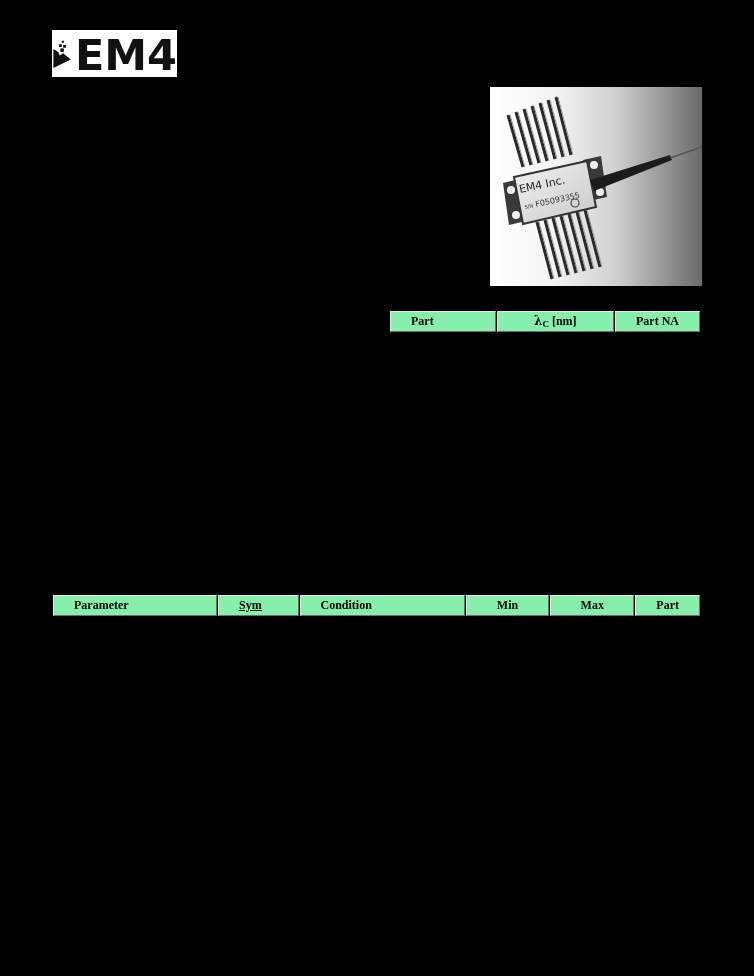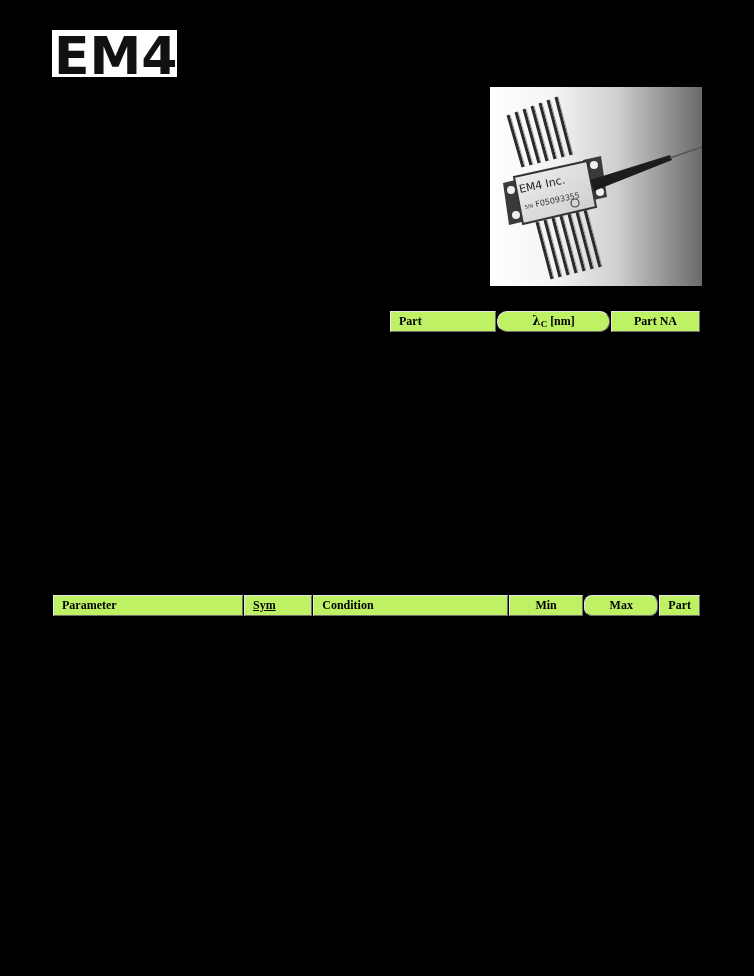--- a/index.html
+++ b/index.html
@@ -21,21 +21,21 @@
       width: 125px;
       height: 47px;
       background: #ffffff;
       display: flex;
       align-items: center;
     }
     .logo svg { display: block; }
     .logo-text {
       font-family: "DejaVu Sans", "Liberation Sans", sans-serif;
       font-weight: bold;
-      font-size: 52px;
+      font-size: 43px;
       color: #111111;
       letter-spacing: 0px;
       line-height: 1;
       margin-left: 2px;
       margin-top: 4px;
     }
     .product-photo {
       position: absolute;
       left: 490px;
       top: 87px;
@@ -46,27 +46,27 @@
     }
     .product-photo svg { display: block; }
 
     table.spec {
       position: absolute;
       border-collapse: separate;
       border-spacing: 1px;
       background: #000000;
     }
     table.spec th {
-      background: #bef264;
+      background: #86efac;
       color: #000000;
       font-family: "Liberation Serif", "DejaVu Serif", serif;
       font-weight: bold;
       font-size: 12px;
       height: 19px;
-      padding: 0 8px;
+      padding: 0 20px;
       border-top: 1px solid #e6e6e6;
       border-left: 1px solid #e6e6e6;
       border-right: 1px solid #6e6e6e;
       border-bottom: 1px solid #6e6e6e;
       white-space: nowrap;
     }
     table.spec th.left { text-align: left; }
     table.spec th.center { text-align: center; }
 
     #parts-table {
@@ -161,32 +161,32 @@
     <text x="46" y="120" font-family="DejaVu Sans, sans-serif" font-size="8" fill="#333" transform="rotate(-12 46 120)">F05093355</text>
 
     <circle cx="85" cy="116" r="4" fill="none" stroke="#444" stroke-width="1.2"></circle>
   </svg>
 </div>
 
 <table class="spec" id="parts-table">
   <thead>
     <tr>
       <th class="left" style="width:88px;">Part</th>
-      <th class="center" style="width:95px;border-radius:10px;"><span class="lambda">λ</span><span class="sub">C</span><span> [nm]</span></th>
+      <th class="center" style="width:95px;"><span class="lambda">λ</span><span class="sub">C</span><span> [nm]</span></th>
       <th class="center">Part NA</th>
     </tr>
   </thead>
   <tbody></tbody>
 </table>
 
 <table class="spec" id="params-table">
   <thead>
     <tr>
       <th class="left" style="width:175px;">Parameter</th>
       <th class="left" style="width:51px;text-decoration:underline;">Sym</th>
       <th class="left" style="width:180px;margin-left:44px;">Condition</th>
       <th class="center" style="width:57px;">Min</th>
-      <th class="center" style="width:57px;border-radius:8px;">Max</th>
+      <th class="center" style="width:57px;">Max</th>
       <th class="left">Part</th>
     </tr>
   </thead>
   <tbody></tbody>
 </table>
 
 </body></html>

